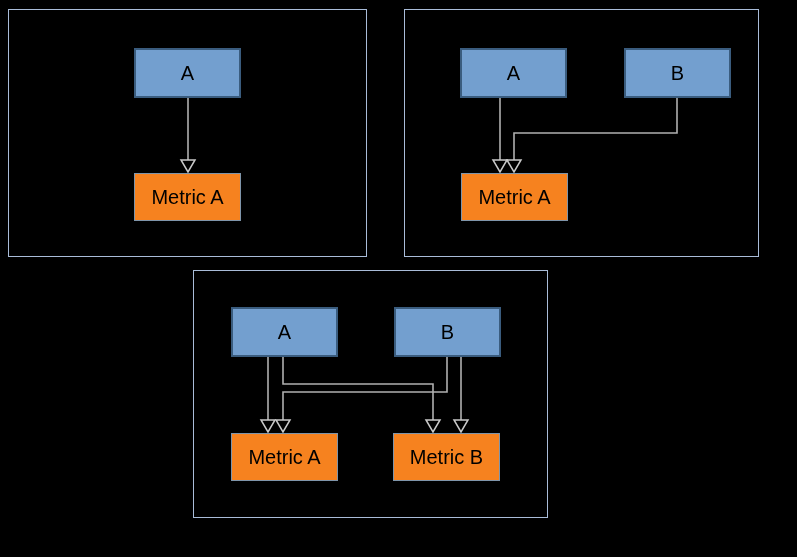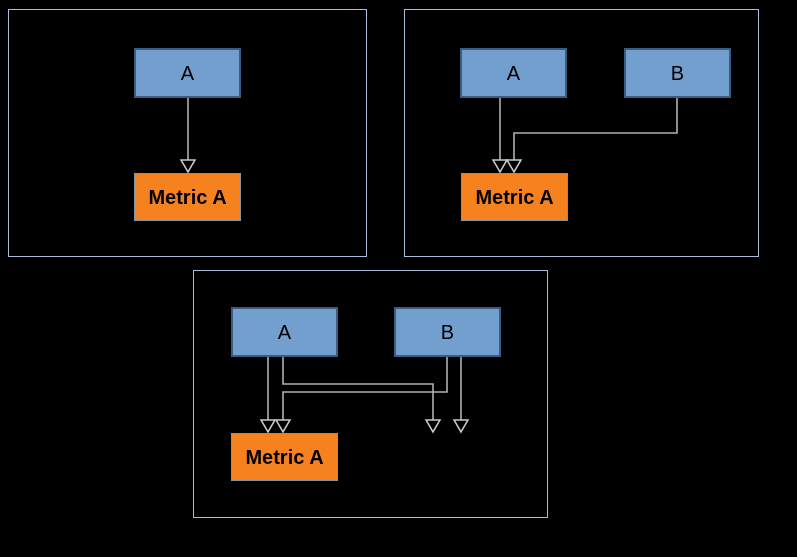--- a/index.html
+++ b/index.html
@@ -37,21 +37,21 @@
   .wires polygon{fill:var(--arrow-fill);stroke:var(--arrow-stroke);stroke-width:1.5;}
 
   .node{
     position:absolute;
     box-sizing:border-box;
     display:flex;align-items:center;justify-content:center;
     font-size:20px;color:var(--label);
     white-space:nowrap;
   }
   .entity{background:var(--entity-fill);border:2px solid var(--entity-border);width:107px;height:50px;}
-  .metric{background:var(--metric-fill);border:1.5px solid var(--metric-border);width:107px;height:48px;font-weight:bold;}
+  .metric{background:var(--metric-fill);border:1.5px solid var(--metric-border);width:107px;height:48px;}
 
   #n-p1-a {left:134px;top:48px;}
   #n-p1-ma{left:134px;top:173px;}
   #n-p2-a {left:460px;top:48px;}
   #n-p2-b {left:624px;top:48px;}
   #n-p2-ma{left:461px;top:173px;}
   #n-p3-a {left:231px;top:307px;}
   #n-p3-b {left:394px;top:307px;}
   #n-p3-ma{left:231px;top:433px;}
   #n-p3-mb{left:393px;top:433px;}
@@ -92,14 +92,15 @@
   <div class="node entity" id="n-p1-a">A</div>
   <div class="node metric" id="n-p1-ma">Metric A</div>
 
   <div class="node entity" id="n-p2-a">A</div>
   <div class="node entity" id="n-p2-b">B</div>
   <div class="node metric" id="n-p2-ma">Metric A</div>
 
   <div class="node entity" id="n-p3-a">A</div>
   <div class="node entity" id="n-p3-b">B</div>
   <div class="node metric" id="n-p3-ma">Metric A</div>
+  <div class="node metric" id="n-p3-mb">Metric B</div>
 
 </div>
 
 </body></html>

